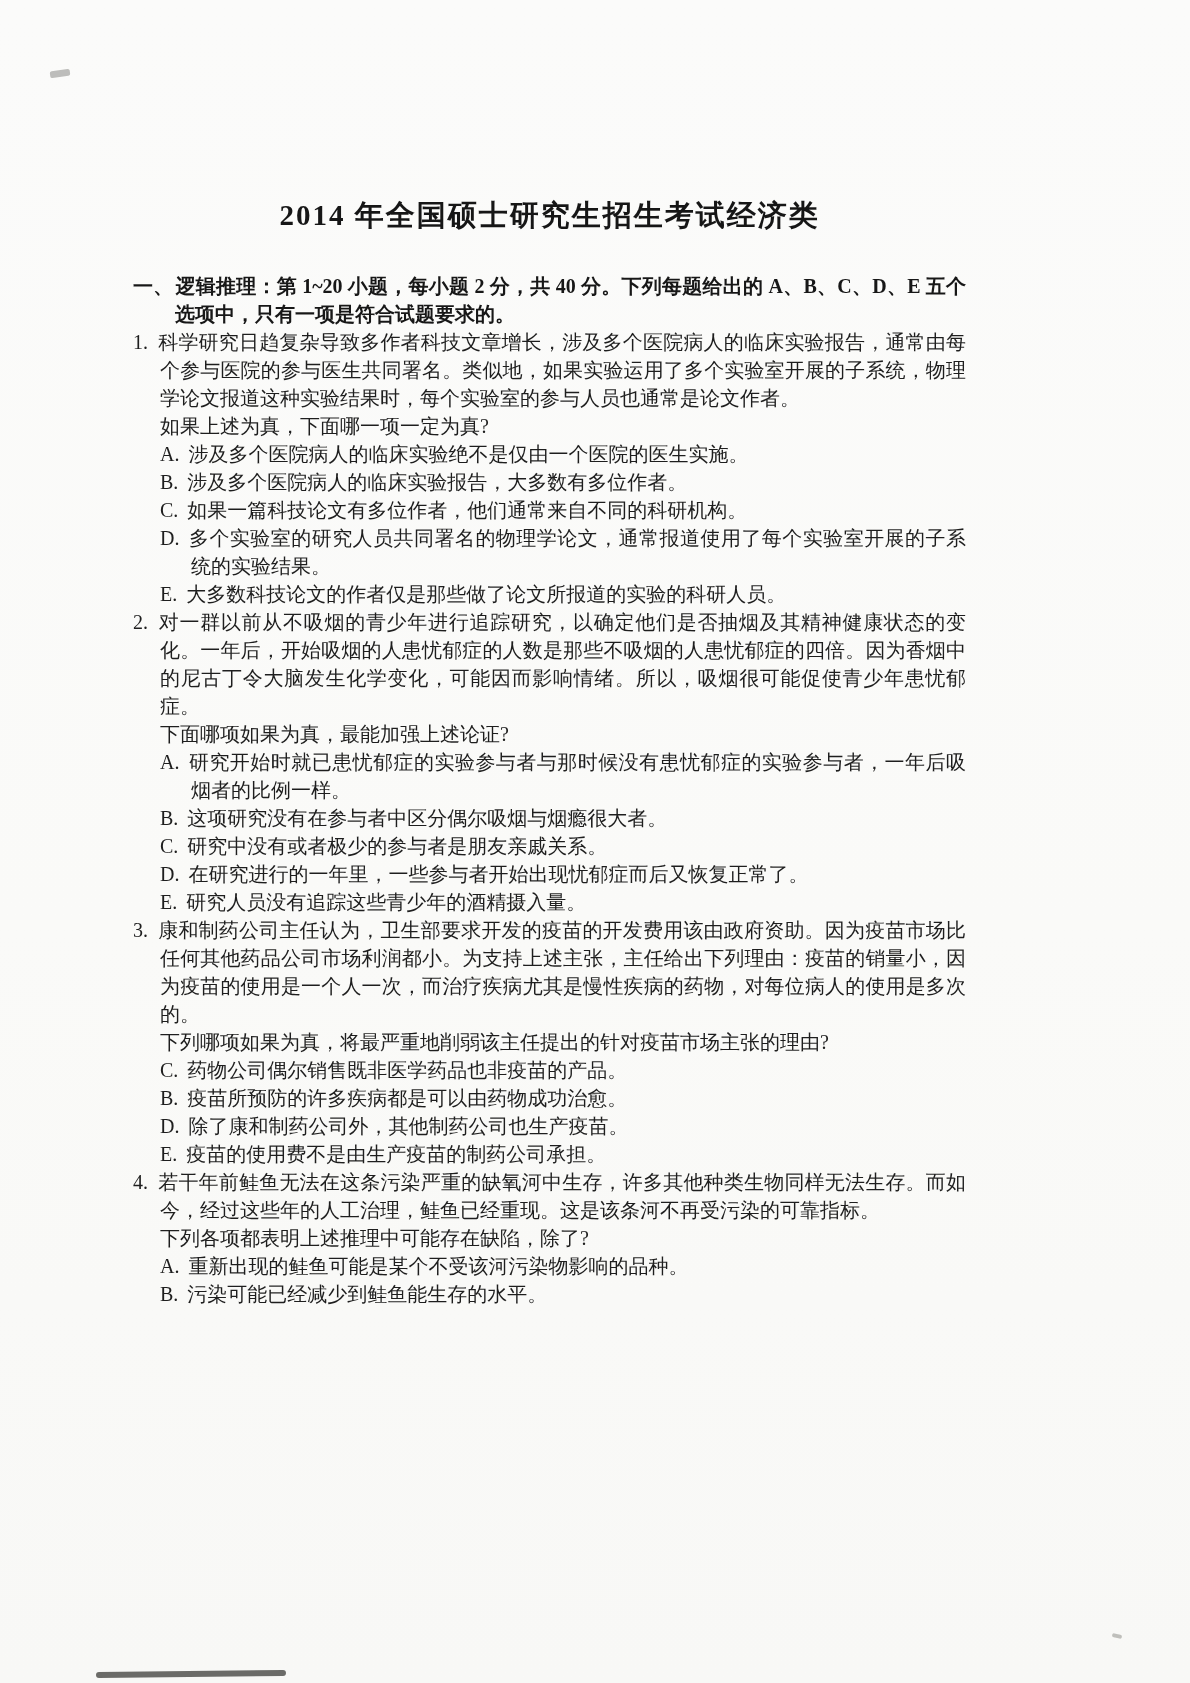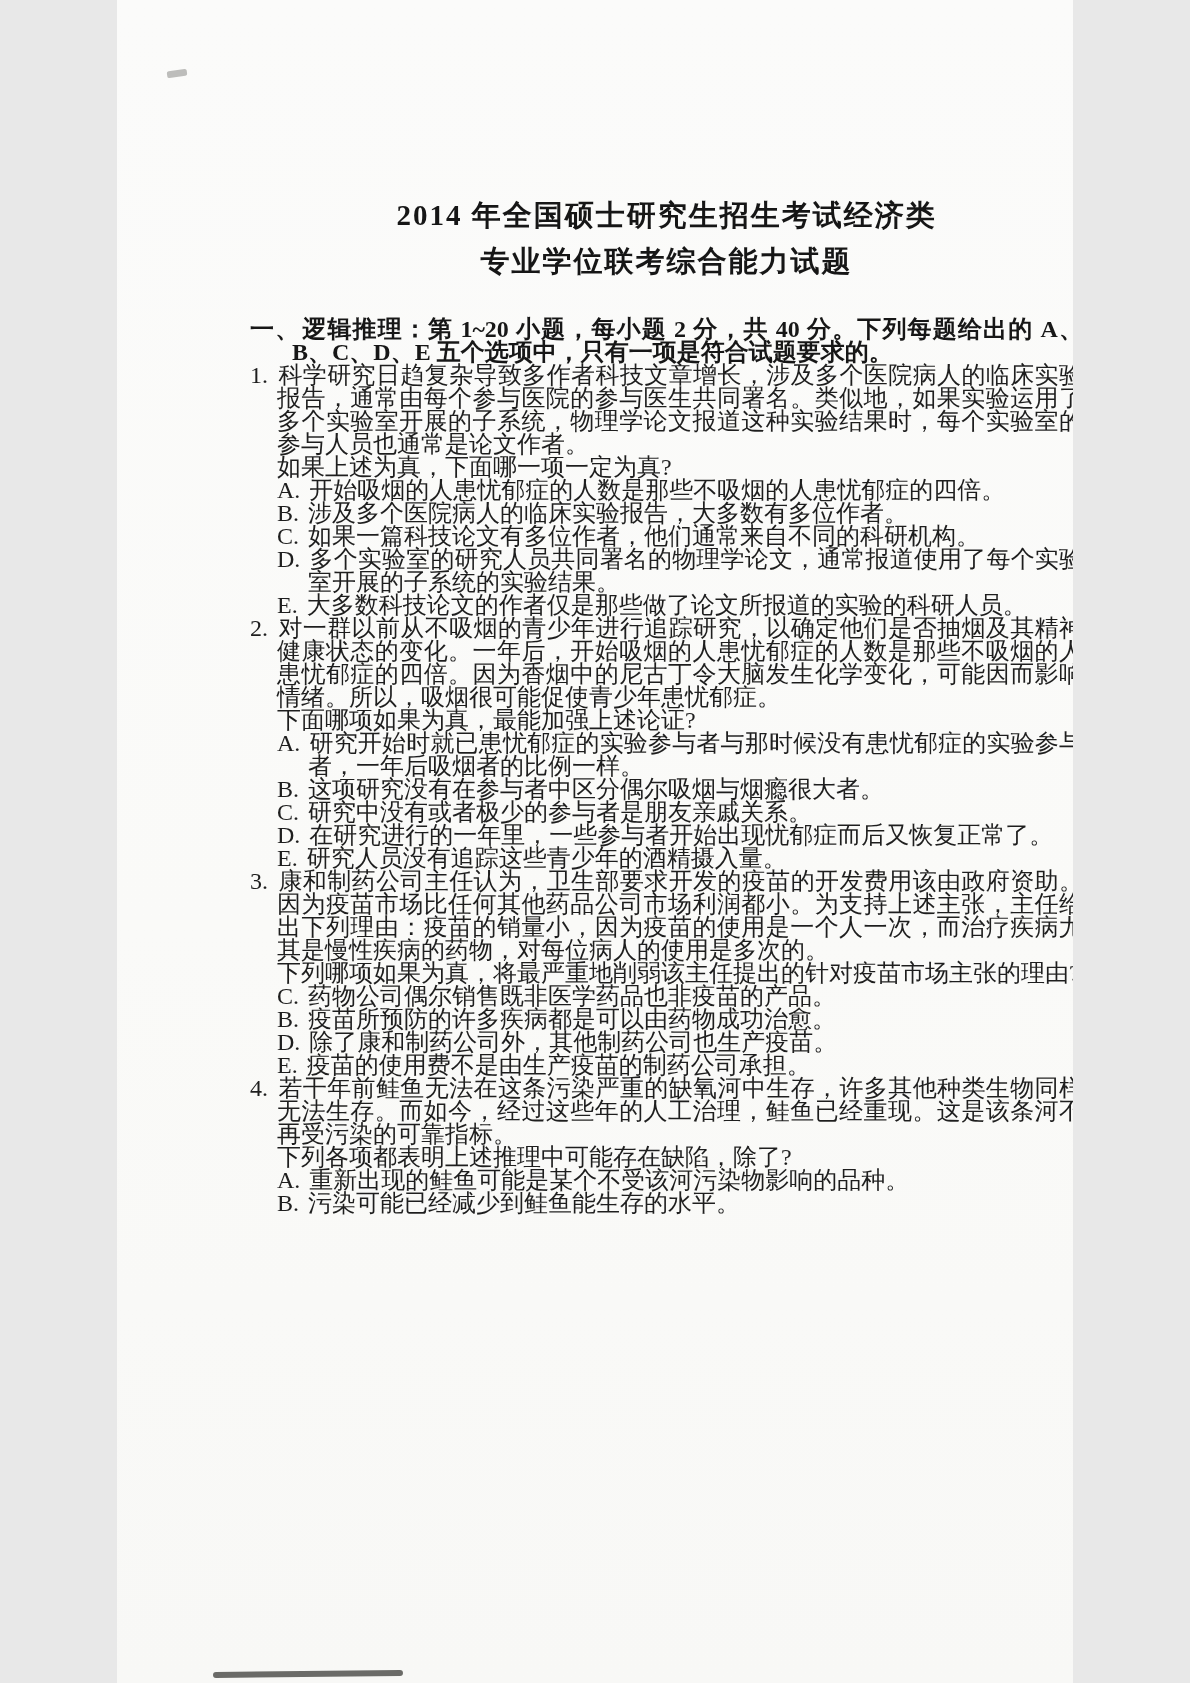--- a/index.html
+++ b/index.html
@@ -2,21 +2,21 @@
 <html><head>
 <meta charset="utf-8">
 <style>
   html, body {
     margin: 0;
     padding: 0;
     background: #e8e8e8;
   }
   .page {
     position: relative;
-    width: 956px;
+    width: 1190px;
     height: 1683px;
     margin: 0 auto;
     background: linear-gradient(180deg, #fbfbfa 0%, #fafaf8 55%, #f8f8f6 100%);
     overflow: hidden;
     font-family: "Liberation Serif", "DejaVu Serif", serif;
     color: #1e1e1e;
   }
   .content {
     position: absolute;
     left: 133px;
@@ -26,22 +26,22 @@
   .title-block {
     text-align: center;
     font-weight: bold;
     font-size: 29px;
     line-height: 46px;
     letter-spacing: 2px;
     margin-bottom: 34px;
     color: #161616;
   }
   .body-text {
-    font-size: 24px;
-    line-height: 23px;
+    font-size: 20px;
+    line-height: 28px;
   }
   .section-header {
     font-weight: bold;
     text-indent: -42px;
     padding-left: 42px;
     text-align: justify;
     color: #171717;
   }
   .section-marker { margin-right: 2px; }
   .question { margin: 0; }
@@ -83,36 +83,35 @@
 <div class="page">
 
   <div class="artifact artifact-top-left"></div>
   <div class="artifact artifact-bottom"></div>
   <div class="artifact artifact-speck"></div>
 
   <div class="content">
 
     <div class="title-block">
       <div>2014 年全国硕士研究生招生考试经济类</div>
-      <div>专业学位联考综合能力试题</div>
     </div>
 
     <div class="body-text">
 
       <div class="section-header">
         <span class="section-marker">一、</span><span>逻辑推理：第 1~20 小题，每小题 2 分，共 40 分。下列每题给出的 A、B、C、D、E 五个选项中，只有一项是符合试题要求的。</span>
       </div>
 
       <div class="question">
         <div class="q-stem">
           <span class="q-num">1.</span><span>科学研究日趋复杂导致多作者科技文章增长，涉及多个医院病人的临床实验报告，通常由每个参与医院的参与医生共同署名。类似地，如果实验运用了多个实验室开展的子系统，物理学论文报道这种实验结果时，每个实验室的参与人员也通常是论文作者。</span>
         </div>
         <div class="q-prompt">如果上述为真，下面哪一项一定为真?</div>
         <div class="option">
-          <span class="opt-label">A.</span><span>开始吸烟的人患忧郁症的人数是那些不吸烟的人患忧郁症的四倍。</span>
+          <span class="opt-label">A.</span><span>涉及多个医院病人的临床实验绝不是仅由一个医院的医生实施。</span>
         </div>
         <div class="option">
           <span class="opt-label">B.</span><span>涉及多个医院病人的临床实验报告，大多数有多位作者。</span>
         </div>
         <div class="option">
           <span class="opt-label">C.</span><span>如果一篇科技论文有多位作者，他们通常来自不同的科研机构。</span>
         </div>
         <div class="option">
           <span class="opt-label">D.</span><span>多个实验室的研究人员共同署名的物理学论文，通常报道使用了每个实验室开展的子系统的实验结果。</span>
         </div>

